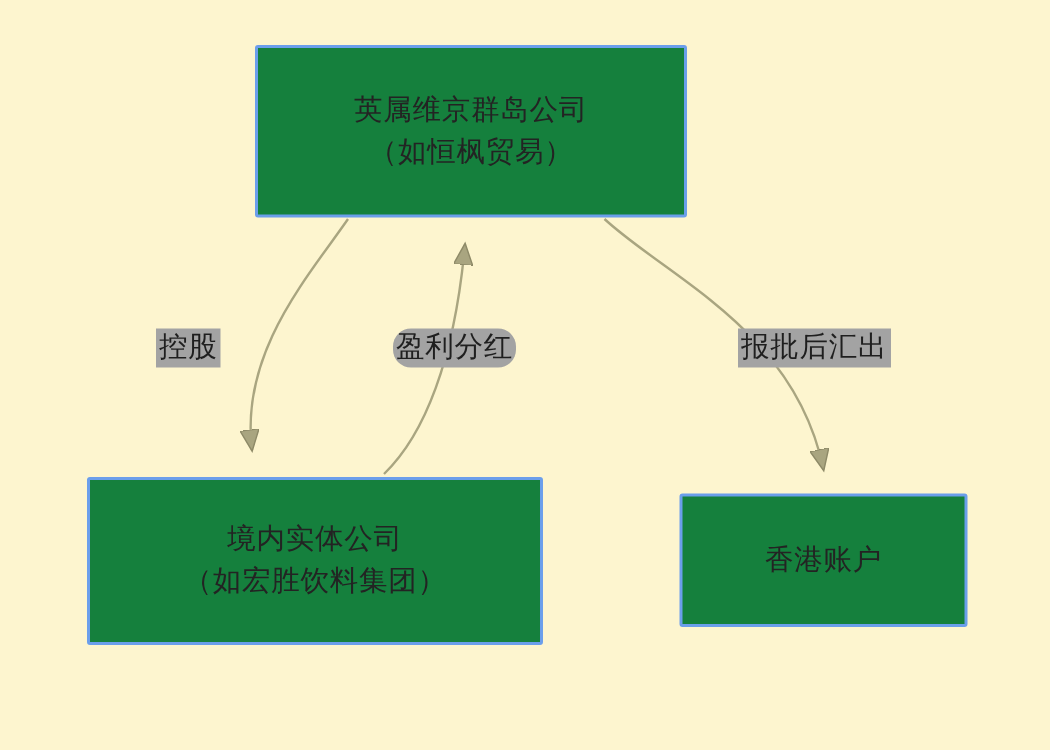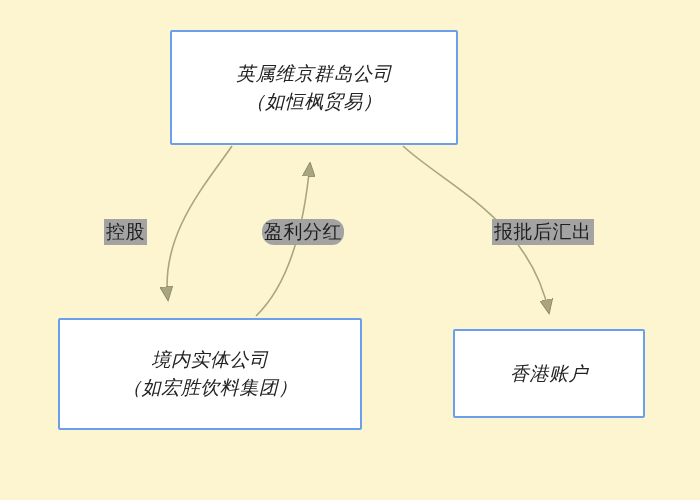--- a/index.html
+++ b/index.html
@@ -22,33 +22,32 @@
   #edges {
     position: absolute;
     left: 0;
     top: 0;
     width: 700px;
     height: 500px;
   }
   .node {
     position: absolute;
     box-sizing: border-box;
-    background: #ffffff;
+    background: #15803d;
     border: 2px solid #6b9eeb;
     border-radius: 2px;
     display: flex;
     flex-direction: column;
     align-items: center;
     justify-content: center;
     color: #232323;
     font-size: 19px;
     line-height: 1.45;
     letter-spacing: 0.5px;
     text-align: center;
-    font-style: italic;
   }
   .node .line2 {
     white-space: nowrap;
     text-align: right;
   }
   .node .line1 {
     white-space: nowrap;
   }
   #node-bvi {
     left: 170px;

